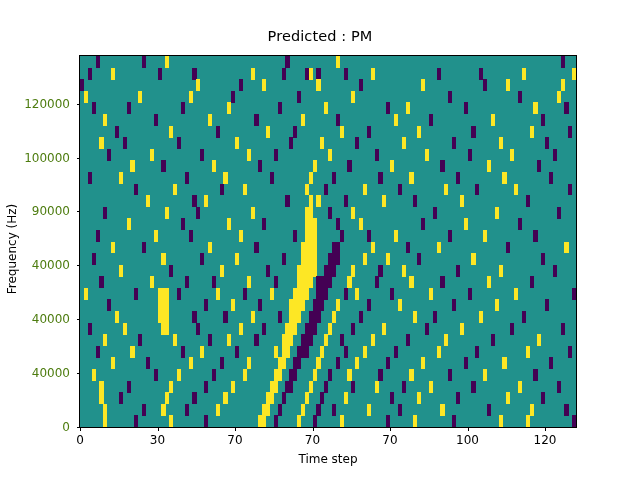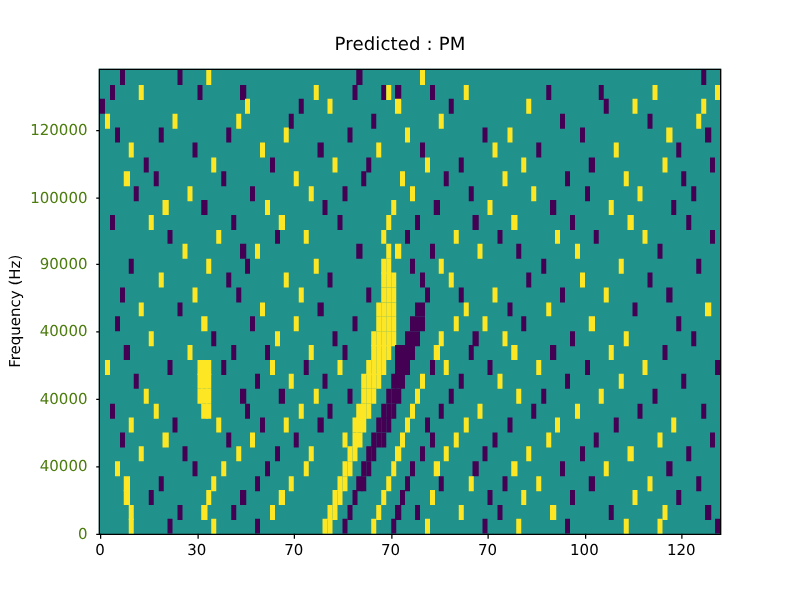--- a/index.html
+++ b/index.html
@@ -604,15 +604,16 @@
       <div class="tick-y" style="top:265.34px"></div>
       <div class="ticklabel-y" style="top:265.34px">40000</div>
       <div class="tick-y" style="top:211.46px"></div>
       <div class="ticklabel-y" style="top:211.46px">90000</div>
       <div class="tick-y" style="top:157.57px"></div>
       <div class="ticklabel-y" style="top:157.57px">100000</div>
       <div class="tick-y" style="top:103.69px"></div>
       <div class="ticklabel-y" style="top:103.69px">120000</div>
     </div>
 
+  <div id="xlabel">Time step</div>
   <div id="ylabel">Frequency (Hz)</div>
 
 </div>
 
 </body></html>

